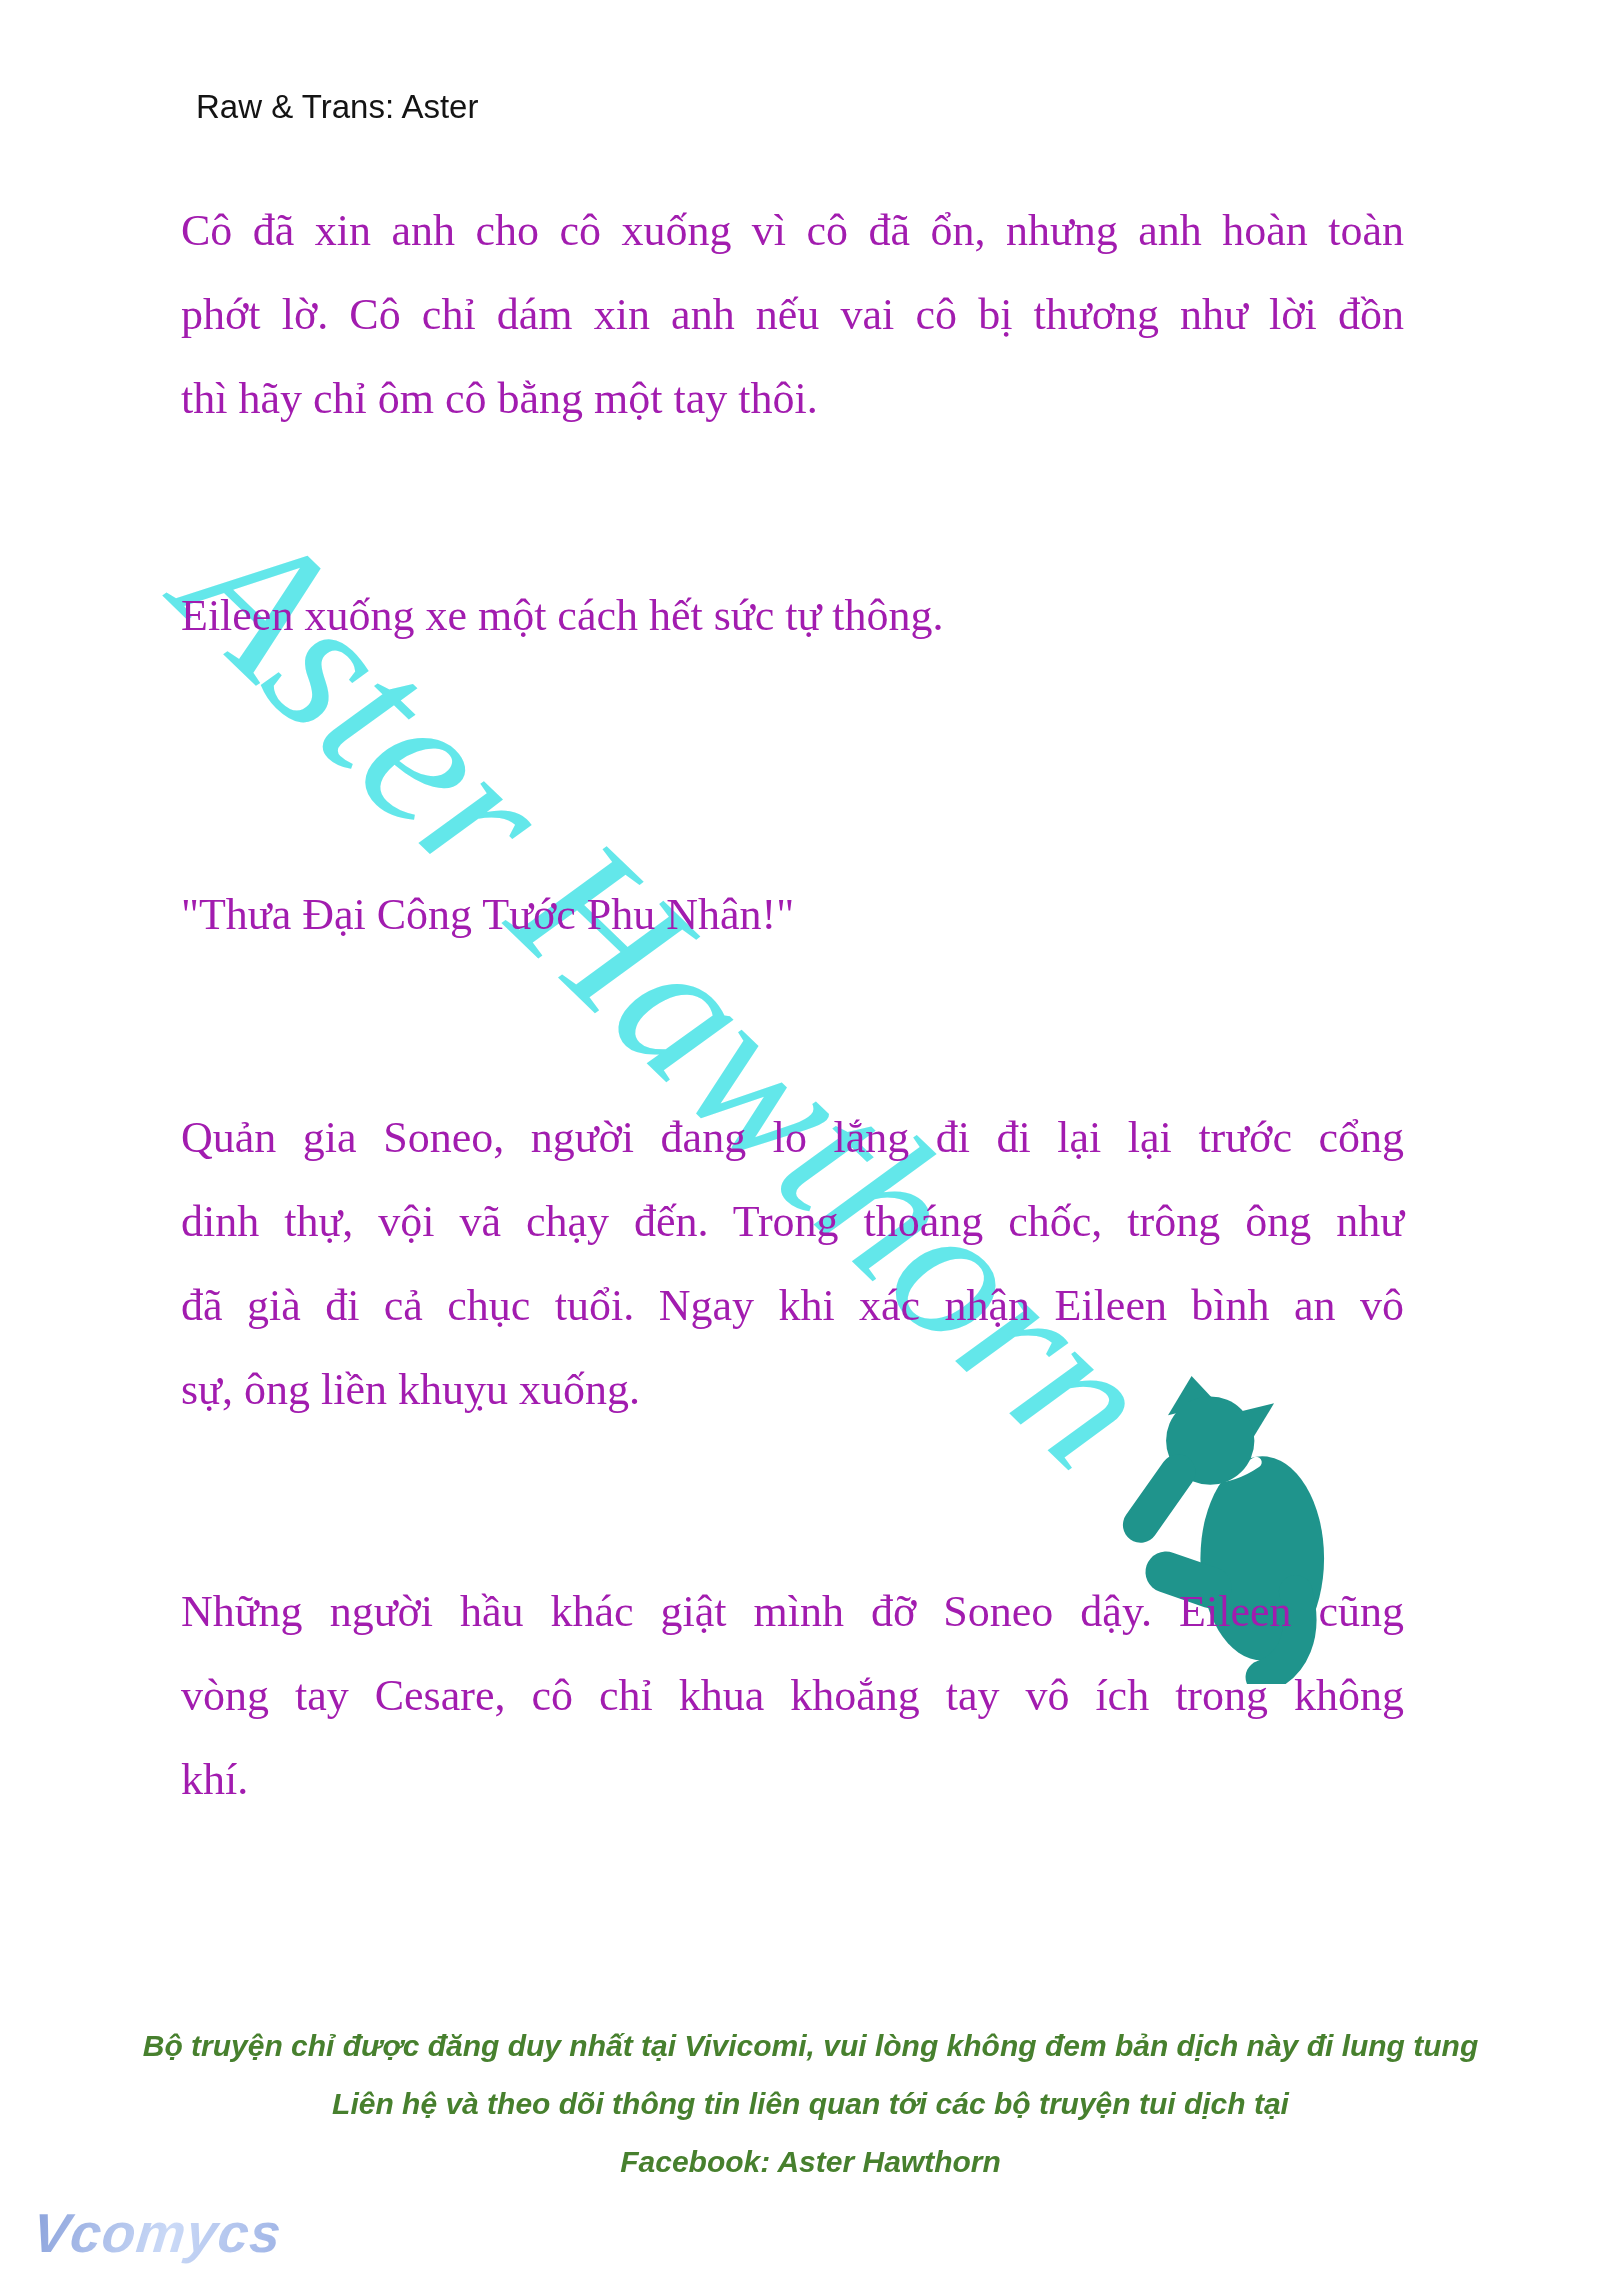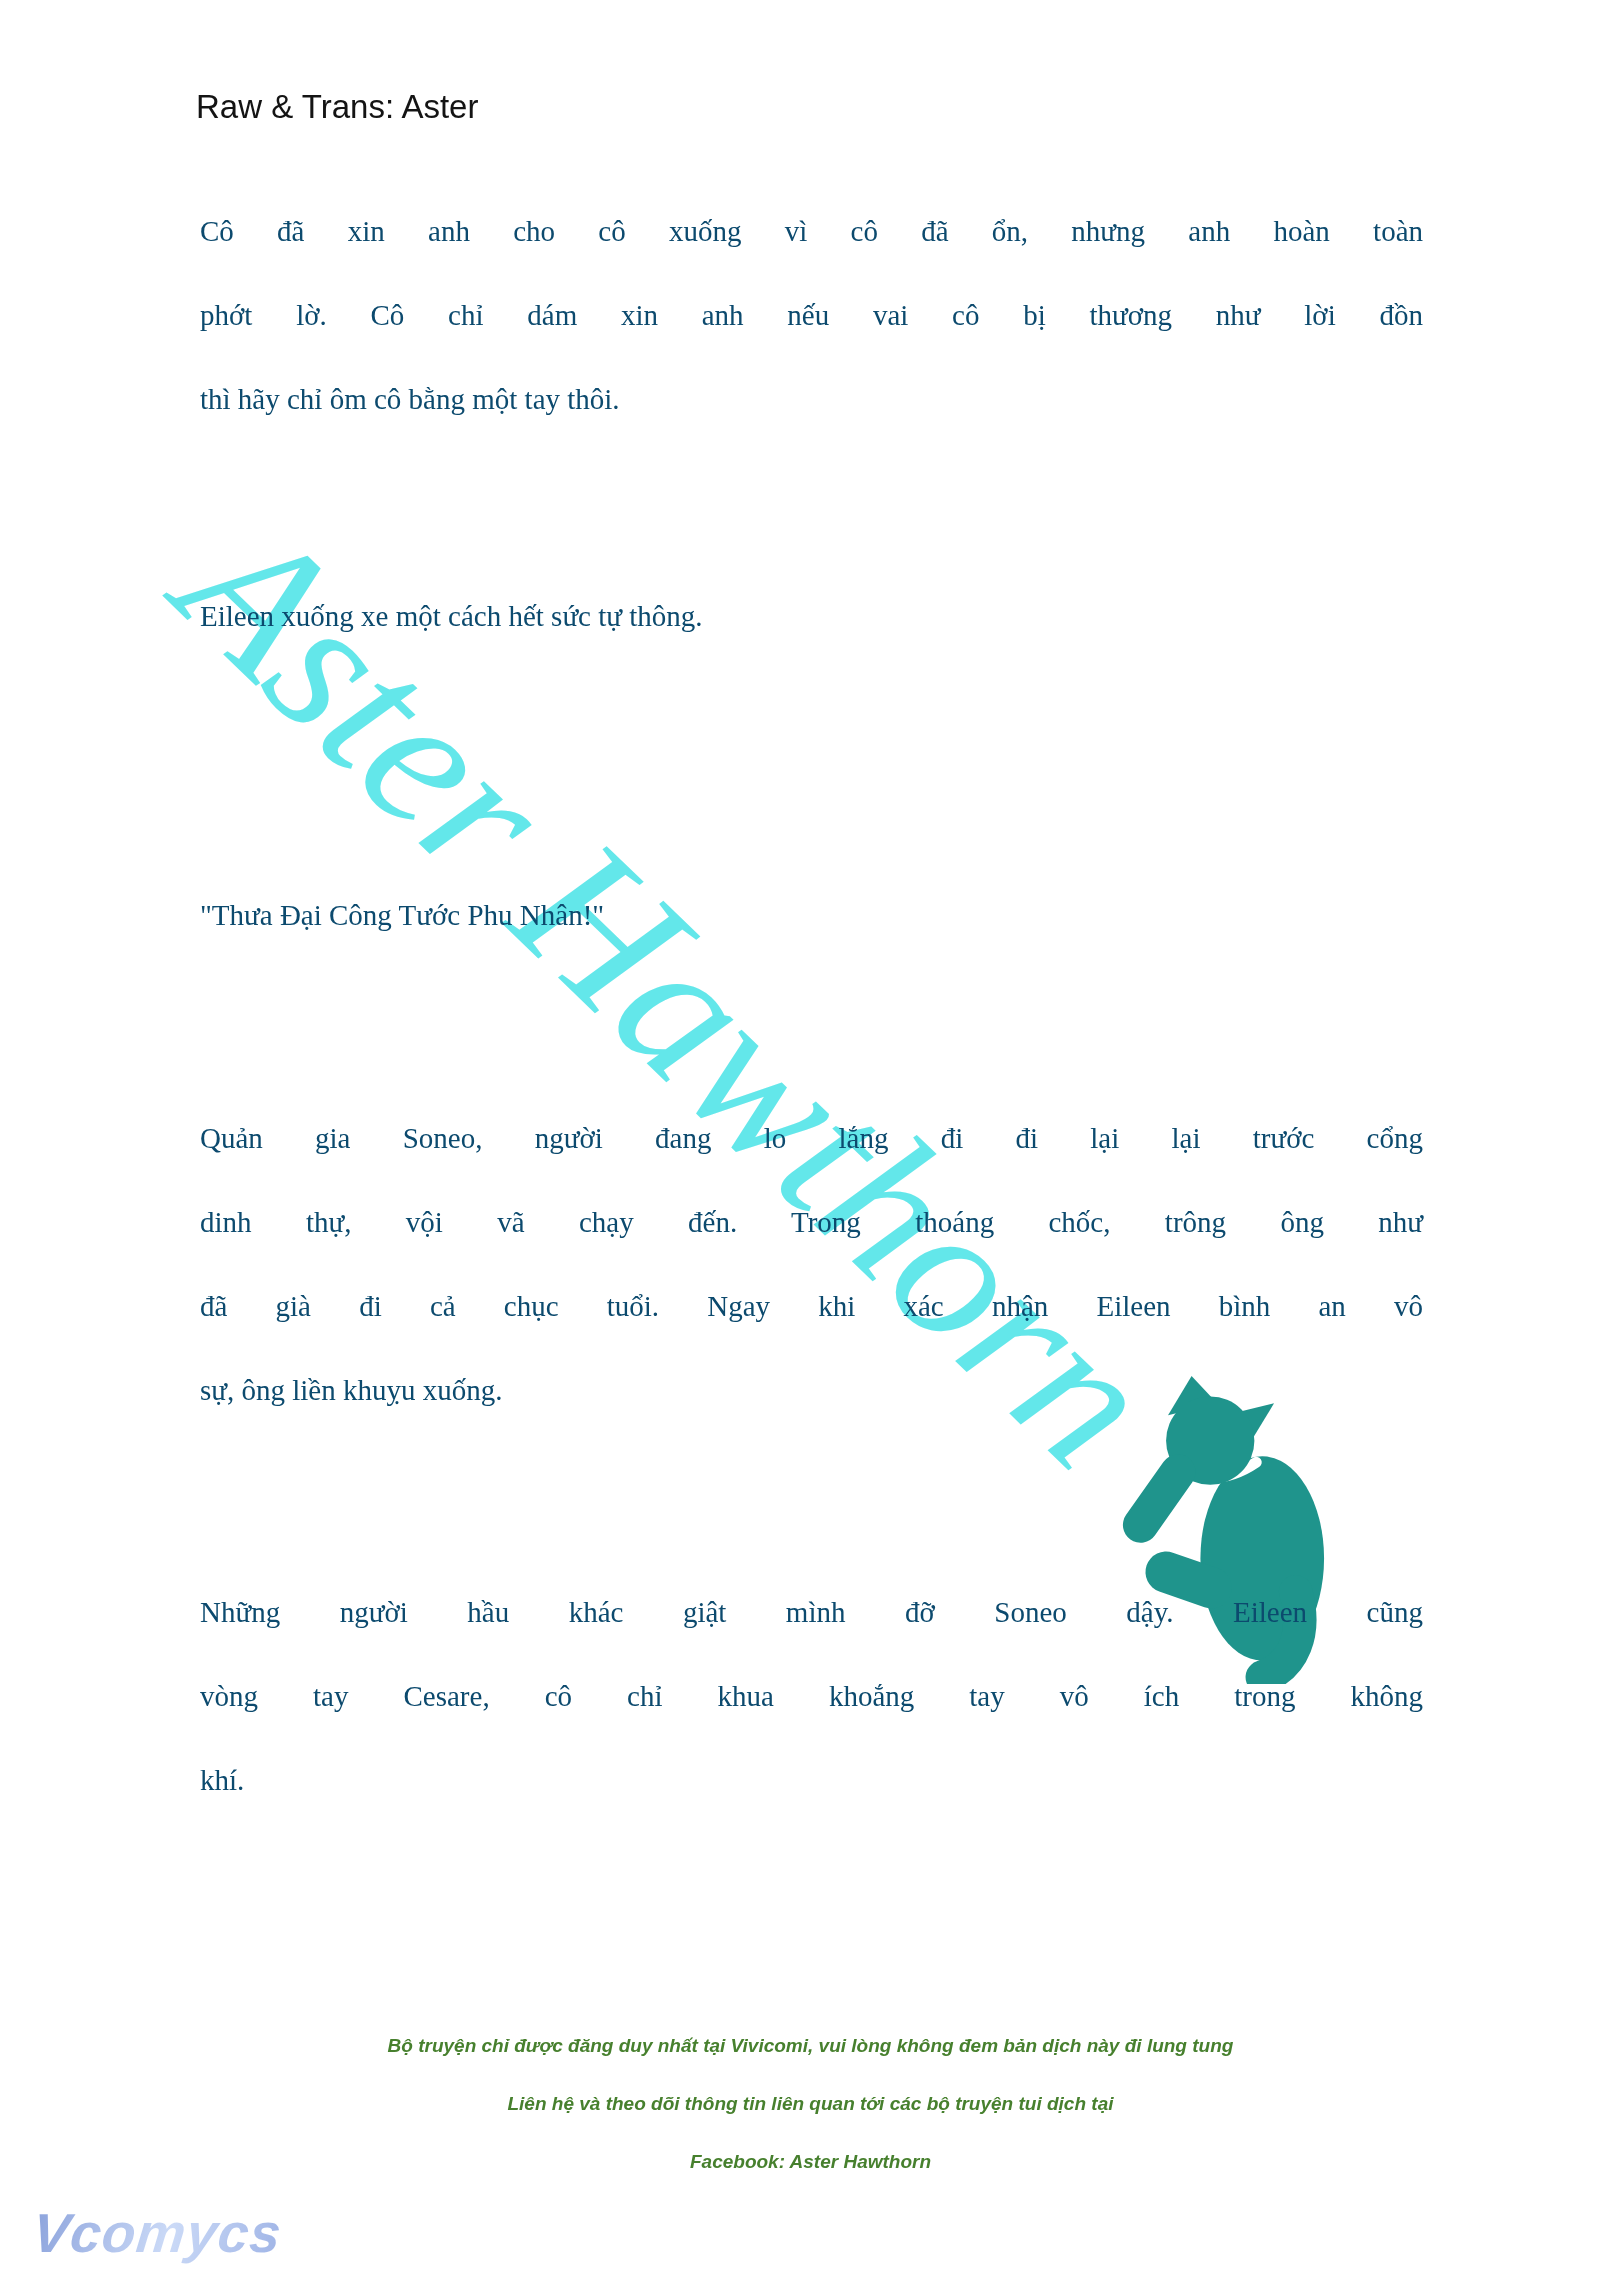--- a/index.html
+++ b/index.html
@@ -20,36 +20,36 @@
     font-style:italic; font-size:196px; line-height:1;
     color:#63E7EA; white-space:nowrap;
     transform:rotate(44deg); transform-origin:0 0;
     z-index:1;
   }
   .cat {
     position:absolute; left:1117px; top:1370px;
     width:211px; height:314px; z-index:2;
   }
   .para {
-    position:absolute; left:200px; width:1223px;
-    font-size:29px; line-height:84px; color:#0c4a6e; z-index:3;
+    position:absolute; left:181px; width:1223px;
+    font-size:44px; line-height:84px; color:#a21caf; z-index:3;
   }
   .para .line { text-align:justify; text-align-last:justify; }
   .para .line.last { text-align:left; text-align-last:left; }
   .p1 { top:189px; }
   .p2 { top:574px; }
   .p3 { top:873px; }
   .p4 { top:1096px; }
   .p5 { top:1570px; }
   .footer {
     position:absolute; left:0; top:2017px; width:1621px;
     text-align:center;
     font-family:"Liberation Sans", sans-serif;
     font-style:italic; font-weight:bold;
-    font-size:19px; line-height:58px; color:#47802E; z-index:3;
+    font-size:30px; line-height:58px; color:#47802E; z-index:3;
   }
   .logo {
     position:absolute; left:33px; top:2201px;
     font-family:"Liberation Sans", sans-serif;
     font-style:italic; font-weight:bold;
     font-size:55px; letter-spacing:1px;
     color:#97ACDF; z-index:3; transform:skewX(-6deg);
   }
   @supports (-webkit-background-clip: text) {
     .logo {

